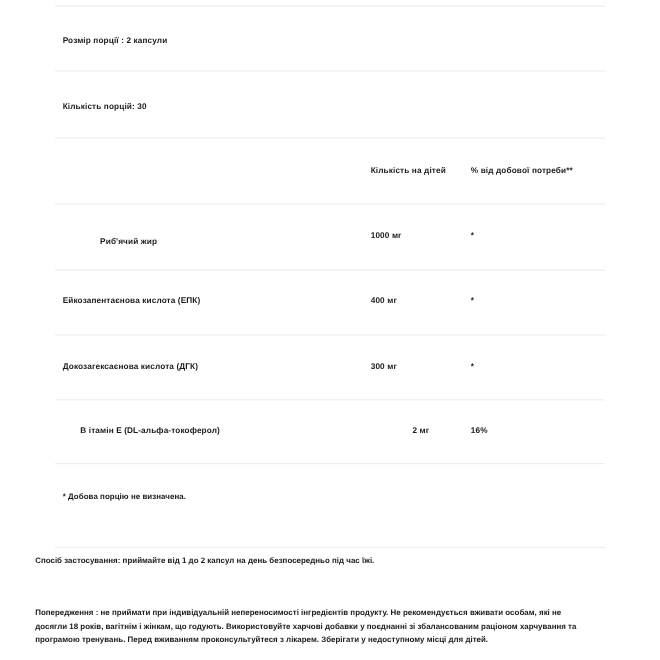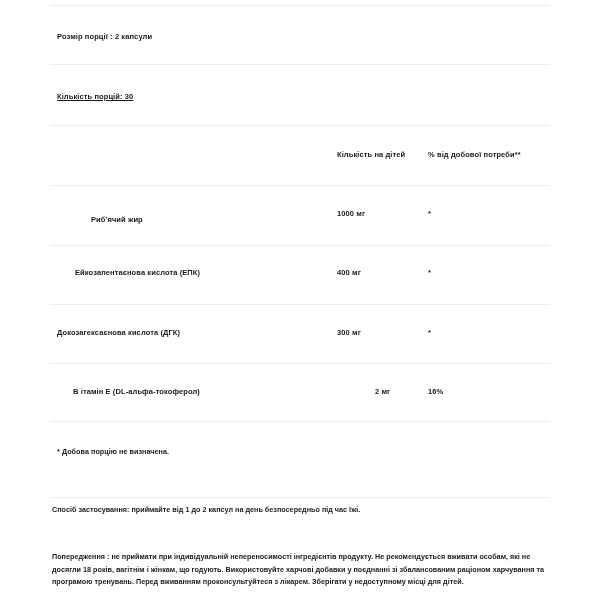--- a/index.html
+++ b/index.html
@@ -50,57 +50,57 @@
     position: absolute;
     left: 57px;
     font-size: 7.2px;
     font-weight: bold;
     color: #1a1a1a;
     white-space: nowrap;
     letter-spacing: 0.05px;
   }
   .para {
     position: absolute;
-    left: 52px;
+    left: 32px;
     width: 507px;
     font-size: 7.2px;
     font-weight: bold;
     line-height: 12.5px;
     color: #1a1a1a;
     letter-spacing: 0.02px;
     text-align: left;
   }
 </style>
 </head>
 <body>
 
 <div class="panel">
 
   <div class="divider" style="top:5px;"></div>
 
   <div class="row-text serving-line" style="top:32px;">Розмір порції : 2 капсули</div>
 
   <div class="divider" style="top:64px;"></div>
 
-  <div class="row-text serving-line" style="top:92px;text-decoration:underline;">Кількість порцій: 30</div>
+  <div class="row-text serving-line" style="top:92px;">Кількість порцій: 30</div>
 
   <div class="divider" style="top:125px;"></div>
 
   <div class="row-text head-amt" style="top:150px;">Кількість на дітей</div>
   <div class="row-text head-dv" style="top:150px;">% від добової потреби**</div>
 
   <div class="divider" style="top:185px;"></div>
 
   <div class="row-text col-name" style="top:215px;padding-left:34px;">Риб'ячий жир</div>
   <div class="row-text col-amt" style="top:209px;">1000 мг</div>
   <div class="row-text col-dv" style="top:209px;">*</div>
 
   <div class="divider" style="top:245px;"></div>
 
-  <div class="row-text col-name" style="top:268px;margin-left:18px;">Ейкозапентаєнова кислота (ЕПК)</div>
+  <div class="row-text col-name" style="top:268px;">Ейкозапентаєнова кислота (ЕПК)</div>
   <div class="row-text col-amt" style="top:268px;">400 мг</div>
   <div class="row-text col-dv" style="top:268px;">*</div>
 
   <div class="divider" style="top:304px;"></div>
 
   <div class="row-text col-name" style="top:328px;">Докозагексаєнова кислота (ДГК)</div>
   <div class="row-text col-amt" style="top:328px;">300 мг</div>
   <div class="row-text col-dv" style="top:328px;">*</div>
 
   <div class="divider" style="top:363px;"></div>

